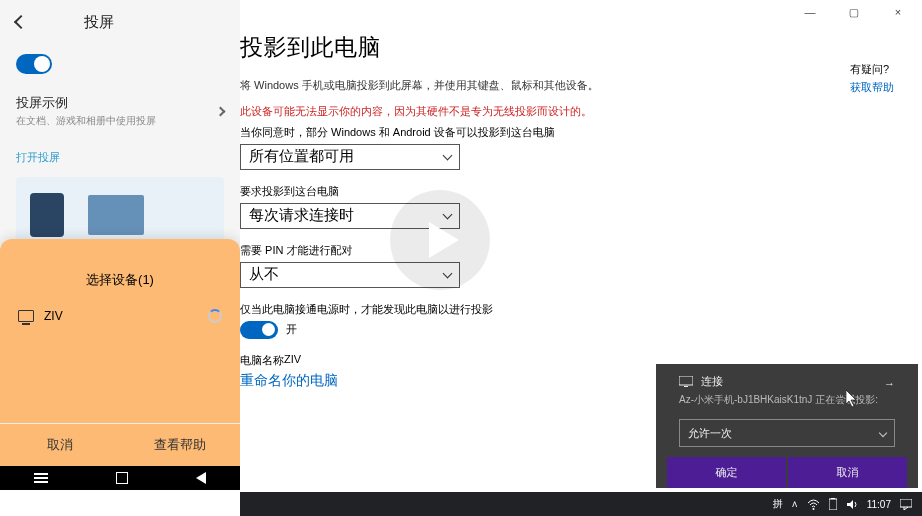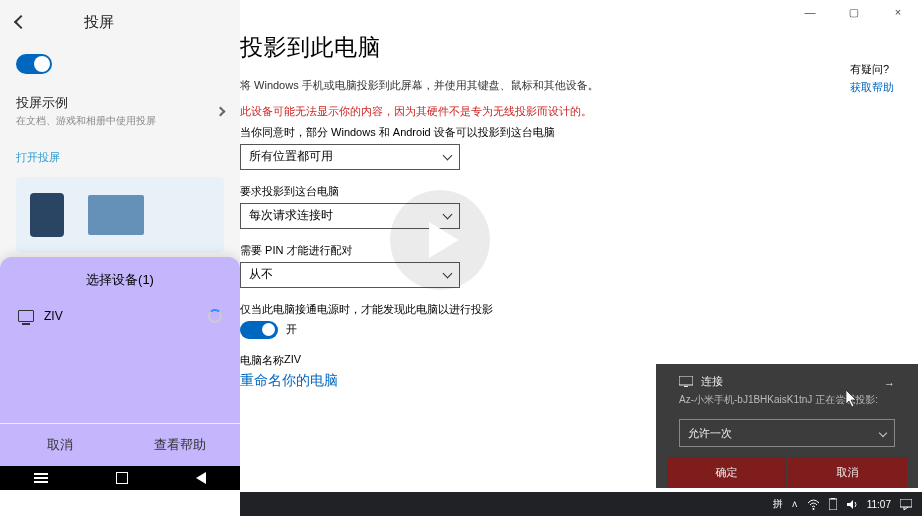--- a/index.html
+++ b/index.html
@@ -15,21 +15,21 @@
 .phone-row .psub { font-size: 10px; color: #888; margin-top: 2px; }
 .pill-toggle { width: 36px; height: 20px; border-radius: 10px; background: #0067c0; position: relative; }
 .pill-toggle::after { content: ""; position: absolute; width: 16px; height: 16px; background: #fff; border-radius: 50%; top: 2px; right: 2px; }
 .chevron-r { width: 7px; height: 7px; border-right: 2px solid #666; border-top: 2px solid #666; transform: rotate(45deg); }
 .phone-section { font-size: 11px; color: #2f9dd0; padding: 12px 16px 4px; }
 .phone-illus { margin: 8px 16px; height: 76px; background: #e9f1f8; border-radius: 4px; position: relative; overflow: hidden; }
 .phone-illus .sq { position: absolute; width: 34px; height: 44px; background: #2a4564; border-radius: 4px; left: 14px; top: 16px; }
 .phone-illus .sq2 { position: absolute; width: 56px; height: 40px; background: #6590b7; border-radius: 2px; left: 72px; top: 18px; }
 
 
-.sheet { position: absolute; left: 0; bottom: 24px; width: 240px; background: #c4b5fd; border-radius: 12px 12px 0 0; box-shadow: 0 -2px 12px rgba(0,0,0,.12); padding-top: 14px; }
+.sheet { position: absolute; left: 0; bottom: 24px; width: 240px; background: #fdba74; border-radius: 12px 12px 0 0; box-shadow: 0 -2px 12px rgba(0,0,0,.12); padding-top: 32px; }
 .sheet-title { font-size: 13px; font-weight: 500; text-align: center; margin-bottom: 10px; }
 .device-row { display: flex; align-items: center; gap: 10px; padding: 10px 18px; font-size: 12px; }
 .device-row .tv-icon { width: 16px; height: 12px; border: 1.5px solid #333; border-radius: 1px; position: relative; }
 .device-row .tv-icon::after { content: ""; position: absolute; width: 8px; height: 2px; background: #333; bottom: -4px; left: 3px; }
 .spinner { width: 14px; height: 14px; border: 2px solid #ccc; border-top-color: #3a87ff; border-radius: 50%; margin-left: auto; }
 .sheet-buttons { display: flex; border-top: 1px solid #eee; margin-top: 90px; }
 .sheet-buttons div { flex: 1; text-align: center; padding: 12px 0; font-size: 13px; color: #333; }
 
 
 .phone-nav { position: absolute; left: 0; bottom: 0; width: 240px; height: 24px; background: #000; display: flex; justify-content: space-around; align-items: center; color: #fff; font-size: 14px; }
@@ -43,40 +43,40 @@
 .win-area { position: absolute; left: 240px; top: 0; right: 0; bottom: 24px; background: #fff; }
 .titlebar { height: 24px; display: flex; justify-content: flex-end; align-items: center; gap: 32px; padding-right: 18px; color: #444; font-size: 11px; }
 .tb-btn { width: 12px; text-align: center; }
 .content { padding: 8px 30px 0 0; position: relative; }
 .page-h1 { font-size: 23px; font-weight: 500; margin-bottom: 14px; letter-spacing: 0.5px; }
 .info-right { position: absolute; right: 28px; top: 38px; font-size: 11px; }
 .info-right .link { color: #0067c0; margin-top: 3px; }
 .desc { font-size: 11px; color: #333; margin-bottom: 10px; line-height: 1.5; }
 .warn { font-size: 11px; color: #c22; margin-bottom: 6px; }
 .formlbl { font-size: 11px; margin-bottom: 4px; }
-.sel { width: 220px; height: 26px; border: 1px solid #555; background: #fff; display: flex; align-items: center; justify-content: space-between; padding: 0 8px; font-size: 12px; margin-bottom: 14px; }
+.sel { width: 220px; height: 26px; border: 1px solid #555; background: #fff; display: flex; align-items: center; justify-content: space-between; padding: 0 8px; font-size: 15px; margin-bottom: 14px; }
 .sel .chev { width: 7px; height: 7px; border-right: 1.5px solid #333; border-bottom: 1.5px solid #333; transform: rotate(45deg); margin-top: -3px; }
 .win-toggle-row { display: flex; align-items: center; gap: 8px; margin-bottom: 14px; }
 .win-toggle { width: 38px; height: 18px; border-radius: 9px; background: #0067c0; position: relative; }
 .win-toggle::after { content: ""; position: absolute; width: 13px; height: 13px; background: #fff; border-radius: 50%; top: 2.5px; right: 3px; }
 .pcname { font-size: 11px; display: flex; }
 
 
 .play-circle { position: absolute; left: 390px; top: 190px; width: 100px; height: 100px; border-radius: 50%; background: rgba(0,0,0,0.08); display: flex; align-items: center; justify-content: center; }
 .play-circle .tri { width: 0; height: 0; border-top: 18px solid transparent; border-bottom: 18px solid transparent; border-left: 30px solid #fff; margin-left: 8px; }
 
 
 .toast { position: absolute; right: 4px; bottom: 28px; width: 262px; background: #3c3c3c; color: #eee; padding: 10px 23px 0; font-size: 11px; }
 .toast-head { display: flex; align-items: center; gap: 8px; margin-bottom: 4px; }
 .toast-head .arrow { margin-left: auto; }
 .toast .device-line { font-size: 10px; color: #bbb; margin-bottom: 12px; line-height: 1.4; }
 .toast-sel { height: 28px; border: 1px solid #888; background: #3c3c3c; display: flex; align-items: center; justify-content: space-between; padding: 0 8px; margin-bottom: 10px; }
 .toast-sel .chev { width: 6px; height: 6px; border-right: 1.5px solid #ccc; border-bottom: 1.5px solid #ccc; transform: rotate(45deg); }
 .toast-btns { display: flex; gap: 2px; margin: 0 -12px; }
-.toast-btns div { flex: 1; background: #7f1d1d; text-align: center; padding: 8px 0; }
+.toast-btns div { flex: 1; background: #4c1d95; text-align: center; padding: 8px 0; }
 .cursor { position: absolute; right: 64px; bottom: 108px; width: 12px; height: 18px; }
 .cursor svg { display: block; }
 
 
 .taskbar { position: absolute; left: 240px; right: 0; bottom: 0; height: 24px; background: #202225; display: flex; align-items: center; justify-content: flex-end; gap: 10px; color: #fff; font-size: 10px; padding: 0 10px; }
 .taskbar .tray { display:flex; gap:9px; align-items:center; }
 .taskbar svg { display:block; }
 </style>
 </head>
 <body>

